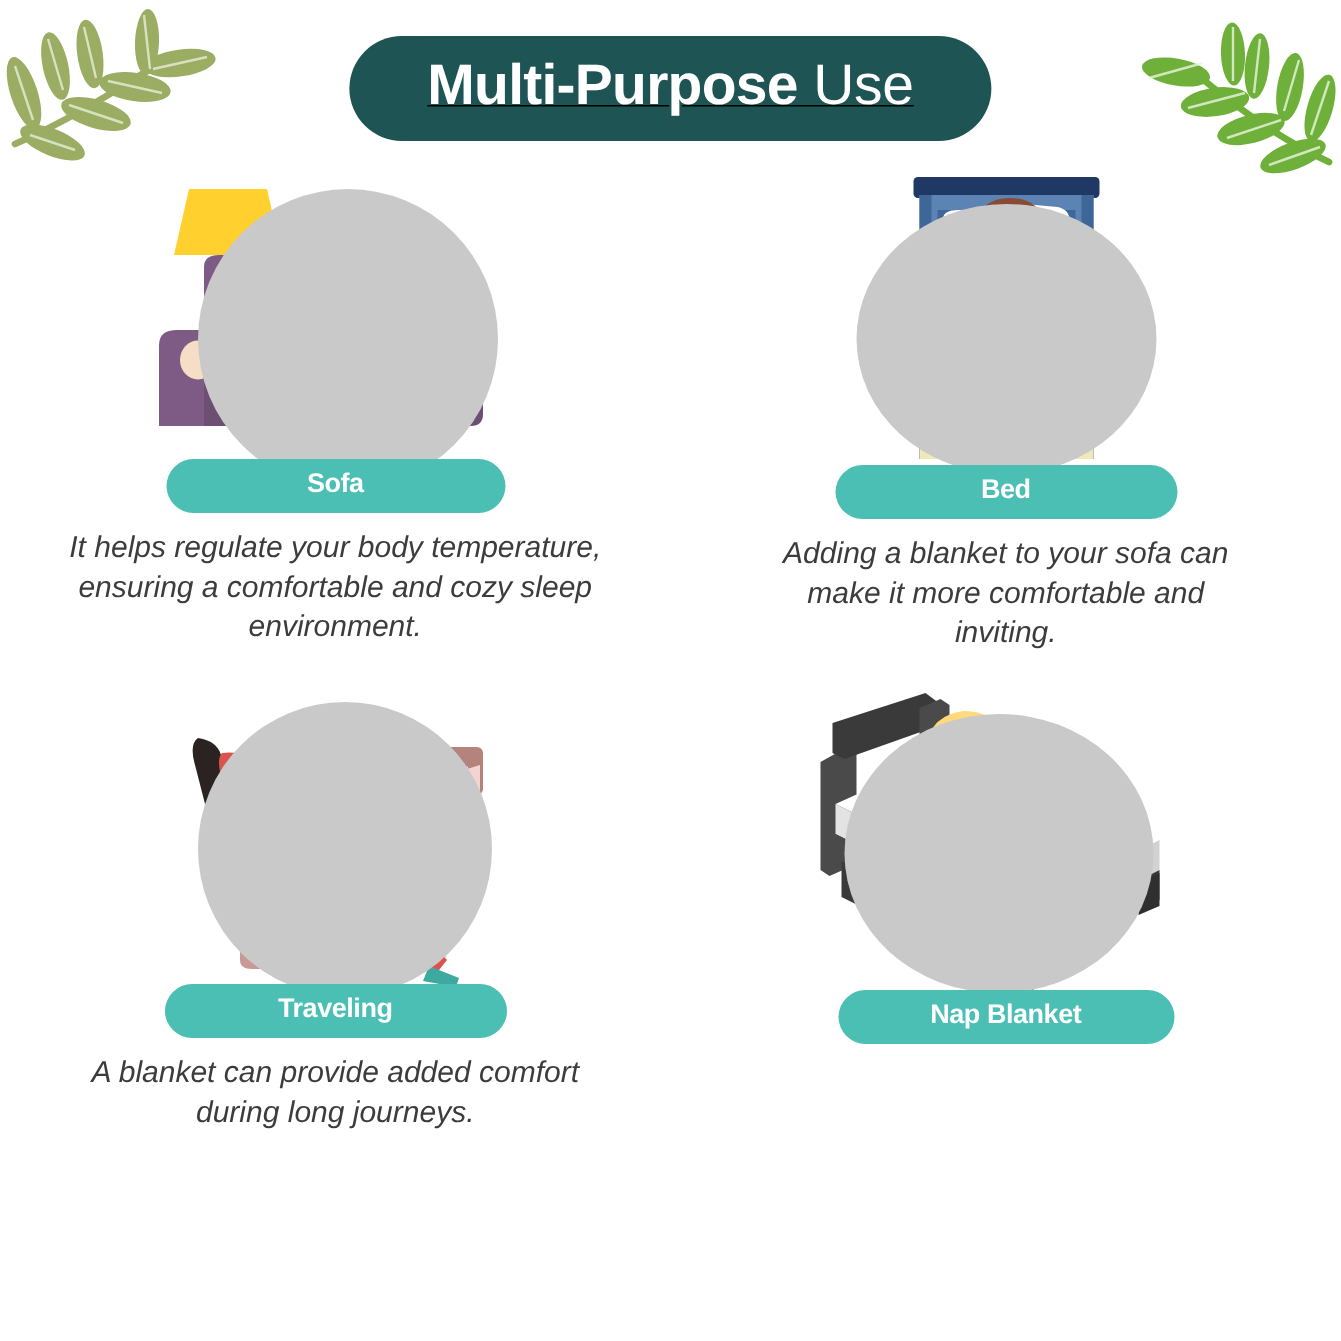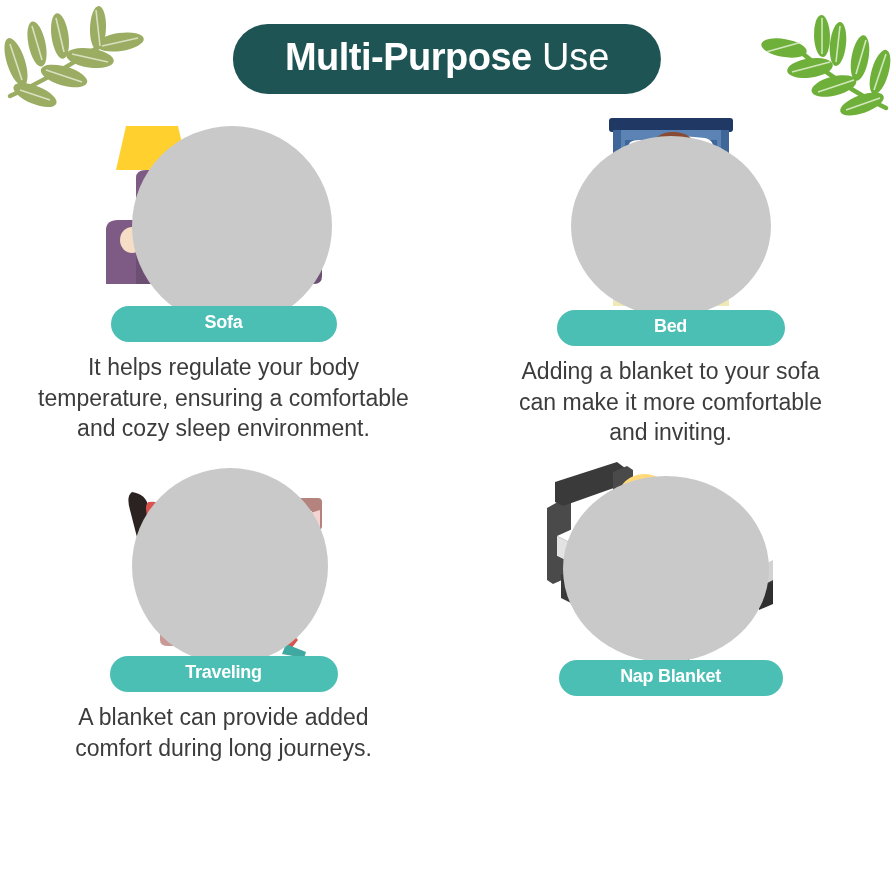--- a/index.html
+++ b/index.html
@@ -33,20 +33,21 @@
     position: absolute;
     left: 50%;
     transform: translateX(-50%);
     top: 24px;
     background: #1f5455;
     border-radius: 44px;
     padding: 12px 52px 15px 52px;
     min-width: 416px;
     text-align: center;
     white-space: nowrap;
+    text-decoration: underline;
   }
   .title-strong {
     color: #ffffff;
     font-size: 38px;
     font-weight: bold;
     letter-spacing: -0.5px;
   }
   .title-light {
     color: #ffffff;
     font-size: 38px;
@@ -100,25 +101,26 @@
     z-index: 5;
   }
   .pill-sofa { width: 226px; margin-top: -6px; }
   .pill-trav { width: 228px; margin-top: -6px; }
   .pill-bed  { width: 228px; margin-top: -4px; }
   .pill-nap  { width: 224px; margin-top: -4px; }
 
   .desc {
     margin-top: 10px;
     color: #3c3c3c;
-    font-size: 23px;
+    font-size: 20px;
     line-height: 1.33;
     text-align: center;
     width: 380px;
     font-weight: 400;
+    font-style: italic;
   }
   .desc-trav { width: 330px; }
   .desc-bed  { width: 330px; }
   .desc-nap  { width: 400px; }
 
   svg { display: block; overflow: visible; }
 </style>
 </head>
 <body>
 

